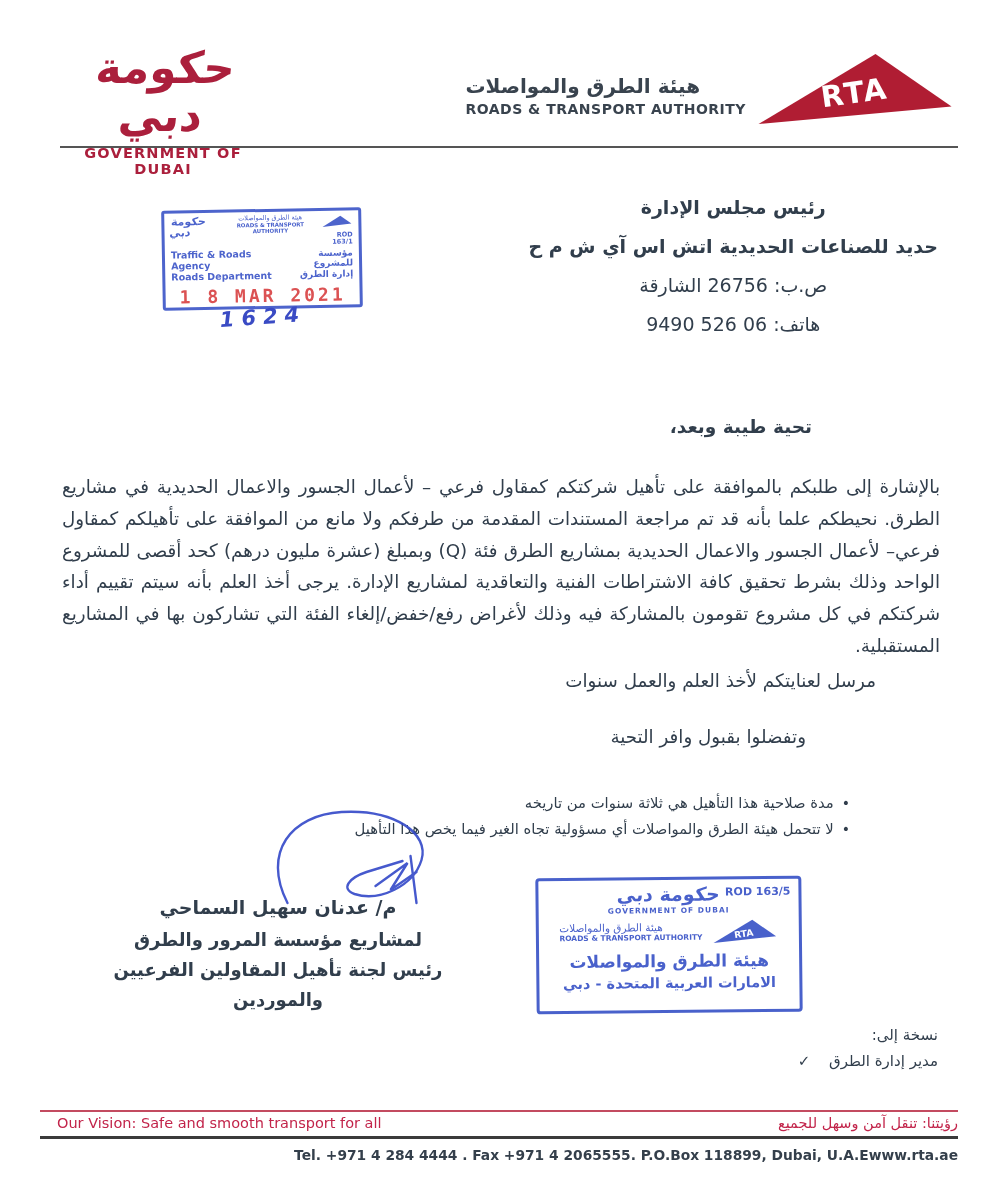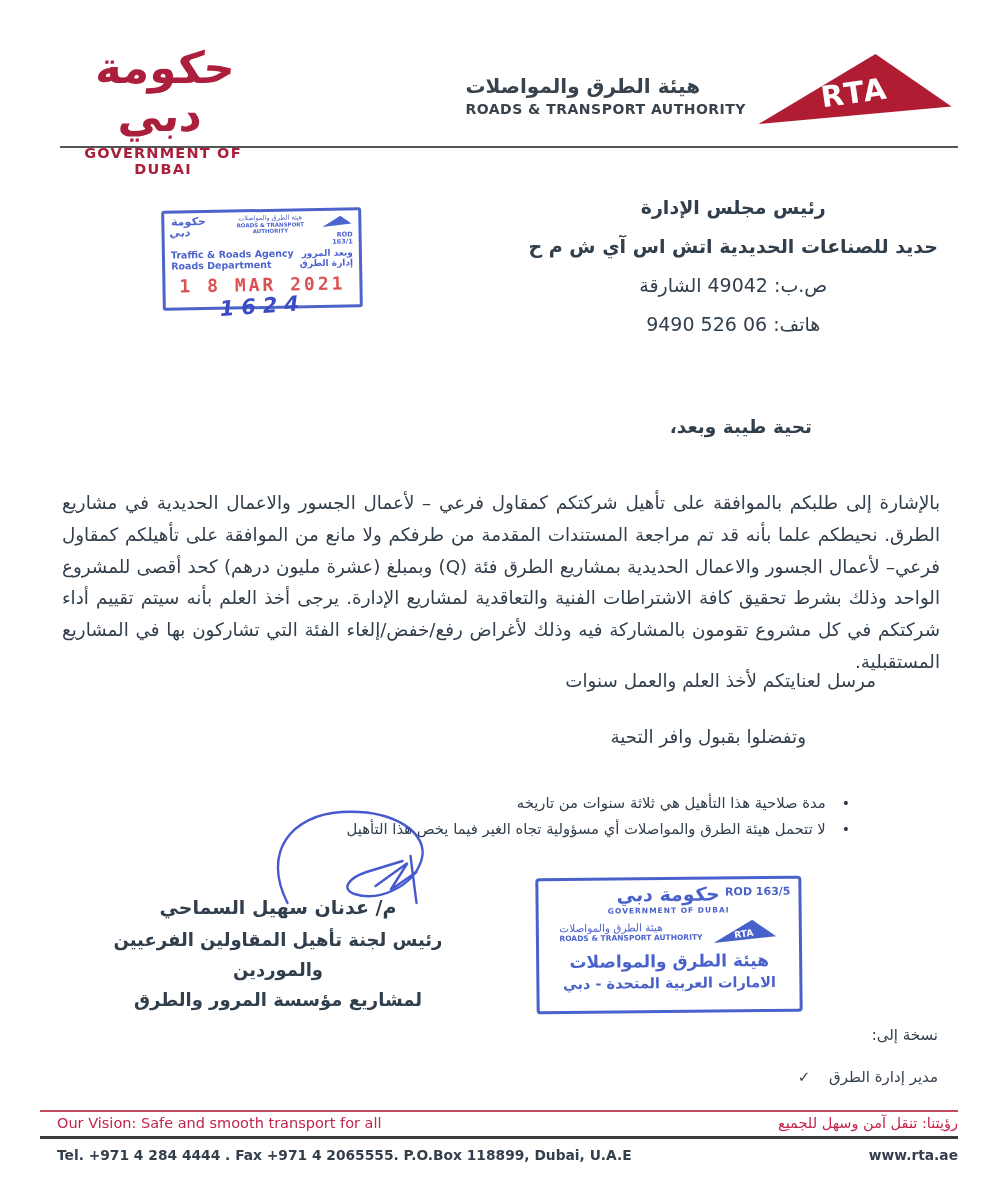--- a/index.html
+++ b/index.html
@@ -35,26 +35,26 @@
   .s1-dept .en{font-size:9.5px;font-weight:bold;text-align:left;}
   .s1-dept .ar{font-size:9px;font-weight:bold;direction:rtl;text-align:right;}
   .s1-date{margin-top:3px;text-align:center;color:#d94546;font-size:18px;font-weight:bold;letter-spacing:3px;
            font-family:"DejaVu Sans Mono","DejaVu Sans",monospace;}
   .s1-num{text-align:center;color:#2c3ec0;font-size:21px;font-style:italic;letter-spacing:7px;
           transform:rotate(-3deg);margin-top:-1px;font-weight:bold;}
 
   
   .subject{right:62px;top:356px;font-size:19px;font-weight:bold;direction:rtl;}
   .greeting{right:188px;top:416px;font-size:18.5px;font-weight:bold;direction:rtl;}
-  .body-par{left:62px;width:878px;top:487px;font-size:18.3px;line-height:31.8px;
+  .body-par{left:62px;width:878px;top:471px;font-size:18.3px;line-height:31.8px;
             direction:rtl;text-align:justify;}
   .notice{right:124px;top:670px;font-size:18.3px;direction:rtl;}
   .closing{right:194px;top:726px;font-size:18.3px;direction:rtl;}
   .bullets{right:150px;top:790px;direction:rtl;text-align:right;font-size:14.8px;line-height:26px;}
-  .bullet-line{display:flex;gap:16px;align-items:baseline;}
+  .bullet-line{display:flex;gap:8px;align-items:baseline;}
   .bullet-line .dot::before{content:"•";font-size:14px;}
 
   
   .sig-svg{left:250px;top:806px;}
   .sig-block{left:88px;top:896px;width:380px;text-align:center;direction:rtl;}
   .sig-name{font-size:19px;font-weight:bold;margin-bottom:7px;}
   .sig-title{font-size:18px;font-weight:bold;line-height:30px;}
 
   
   .stamp2{left:536px;top:877px;width:266px;height:136px;border:3px solid #4059c9;border-radius:4px;
@@ -64,30 +64,30 @@
   .s2-goven{text-align:center;font-size:7.5px;font-weight:bold;letter-spacing:1px;margin-top:1px;}
   .s2-row{display:flex;justify-content:center;align-items:center;gap:10px;margin-top:3px;}
   .s2-row .txt{text-align:left;line-height:1.2;}
   .s2-row .ar{font-size:10.5px;direction:rtl;}
   .s2-row .en{font-size:7.5px;font-weight:bold;}
   .s2-big1{text-align:center;font-size:17px;font-weight:bold;margin-top:6px;direction:rtl;}
   .s2-big2{text-align:center;font-size:14.5px;font-weight:bold;margin-top:4px;direction:rtl;}
 
   
   .cc{right:62px;top:1026px;direction:rtl;text-align:right;font-size:15px;}
-  .cc-item{margin-top:24px;text-align:right;}
+  .cc-item{margin-top:8px;text-align:right;}
   .cc-check{margin-right:14px;font-weight:bold;}
 
   
   .f-redline{left:40px;top:1110px;width:918px;height:2px;background:#c34b60;}
   .f-vision{left:57px;top:1115px;width:901px;display:flex;justify-content:space-between;
             color:#c2244a;font-weight:normal;font-size:14.5px;}
   .f-vision .ar{direction:rtl;}
   .f-darkline{left:40px;top:1136px;width:918px;height:3px;background:#3b3b3b;}
-  .f-contact{left:57px;top:1147px;width:901px;display:flex;justify-content:space-between;
+  .f-contact{left:57px;top:1147px;width:901px;display:flex;justify-content:flex-end;
              align-items:center;font-size:13.8px;font-weight:bold;color:#343f4b;}
   .f-contact .ar{direction:rtl;}
 </style>
 </head>
 <body>
 
 <div class="page">
 
   <div class="abs gov-logo">
     <div class="gov-callig">حكومة دبي</div>
@@ -103,21 +103,21 @@
       <polygon points="0,76 120,4 198,58 0,76" fill="#b01d33"></polygon>
       <text x="64" y="54" fill="#ffffff" font-size="30" font-weight="bold" letter-spacing="2" transform="rotate(-8 100 45)">RTA</text>
     </svg>
   </div>
 
   <div class="abs head-rule"></div>
 
   <div class="abs recipient">
     <div class="b">رئيس مجلس الإدارة</div>
     <div class="b">حديد للصناعات الحديدية اتش اس آي ش م ح</div>
-    <div>ص.ب: 49042 الشارقة</div>
+    <div>ص.ب: 26756 الشارقة</div>
     <div>هاتف: 06 526 9490</div>
   </div>
 
   <div class="abs stamp1">
     <div class="s1-top">
       <div class="s1-minigov">حكومة دبي</div>
       <div class="s1-center">
         <div class="ar">هيئة الطرق والمواصلات</div>
         <div class="en">ROADS &amp; TRANSPORT AUTHORITY</div>
       </div>
@@ -127,21 +127,21 @@
         </svg>
         <div class="s1-rod">ROD 163/1</div>
       </div>
     </div>
     <div class="s1-dept">
       <div class="en">
         <div>Traffic &amp; Roads Agency</div>
         <div>Roads Department</div>
       </div>
       <div class="ar">
-        <div>وبعد المرور</div>
+        <div>مؤسسة للمشروع</div>
         <div>إدارة الطرق</div>
       </div>
     </div>
     <div class="s1-date">1 8 MAR 2021</div>
     <div class="s1-num">1624</div>
   </div>
 
   <div class="abs greeting">تحية طيبة وبعد،</div>
   <div class="abs body-par">بالإشارة إلى طلبكم بالموافقة على تأهيل شركتكم كمقاول فرعي – لأعمال الجسور والاعمال الحديدية في مشاريع الطرق. نحيطكم علما بأنه قد تم مراجعة المستندات المقدمة من طرفكم ولا مانع من الموافقة على تأهيلكم كمقاول فرعي– لأعمال الجسور والاعمال الحديدية بمشاريع الطرق فئة (Q) وبمبلغ (عشرة مليون درهم) كحد أقصى للمشروع الواحد وذلك بشرط تحقيق كافة الاشتراطات الفنية والتعاقدية لمشاريع الإدارة. يرجى أخذ العلم بأنه سيتم تقييم أداء شركتكم في كل مشروع تقومون بالمشاركة فيه وذلك لأغراض رفع/خفض/إلغاء الفئة التي تشاركون بها في المشاريع المستقبلية.</div>
   <div class="abs notice">مرسل لعنايتكم لأخذ العلم والعمل سنوات</div>
@@ -161,22 +161,22 @@
   <svg class="abs sig-svg" width="195" height="100" viewBox="0 0 180 100">
     <g fill="none" stroke="#3248c8" stroke-width="2.4" stroke-linecap="round" opacity="0.9">
       <path d="M30,97 C4,46 34,9 84,6 C138,3 172,28 164,54 C156,80 122,96 97,88 C83,83 91,72 109,66 L145,55"></path>
       <path d="M118,80 L150,57 L133,84 L159,66"></path>
       <path d="M153,50 L159,97"></path>
     </g>
   </svg>
 
   <div class="abs sig-block">
     <div class="sig-name">م/ عدنان سهيل السماحي</div>
+    <div class="sig-title">لمشاريع مؤسسة المرور والطرق</div>
     <div class="sig-title">رئيس لجنة تأهيل المقاولين الفرعيين والموردين</div>
-    <div class="sig-title">لمشاريع مؤسسة المرور والطرق</div>
   </div>
 
   <div class="abs stamp2">
     <div class="s2-rod">ROD 163/5</div>
     <div class="s2-callig">حكومة دبي</div>
     <div class="s2-goven">GOVERNMENT OF DUBAI</div>
     <div class="s2-row">
       <div class="txt">
         <div class="ar">هيئة الطرق والمواصلات</div>
         <div class="en">ROADS &amp; TRANSPORT AUTHORITY</div>

